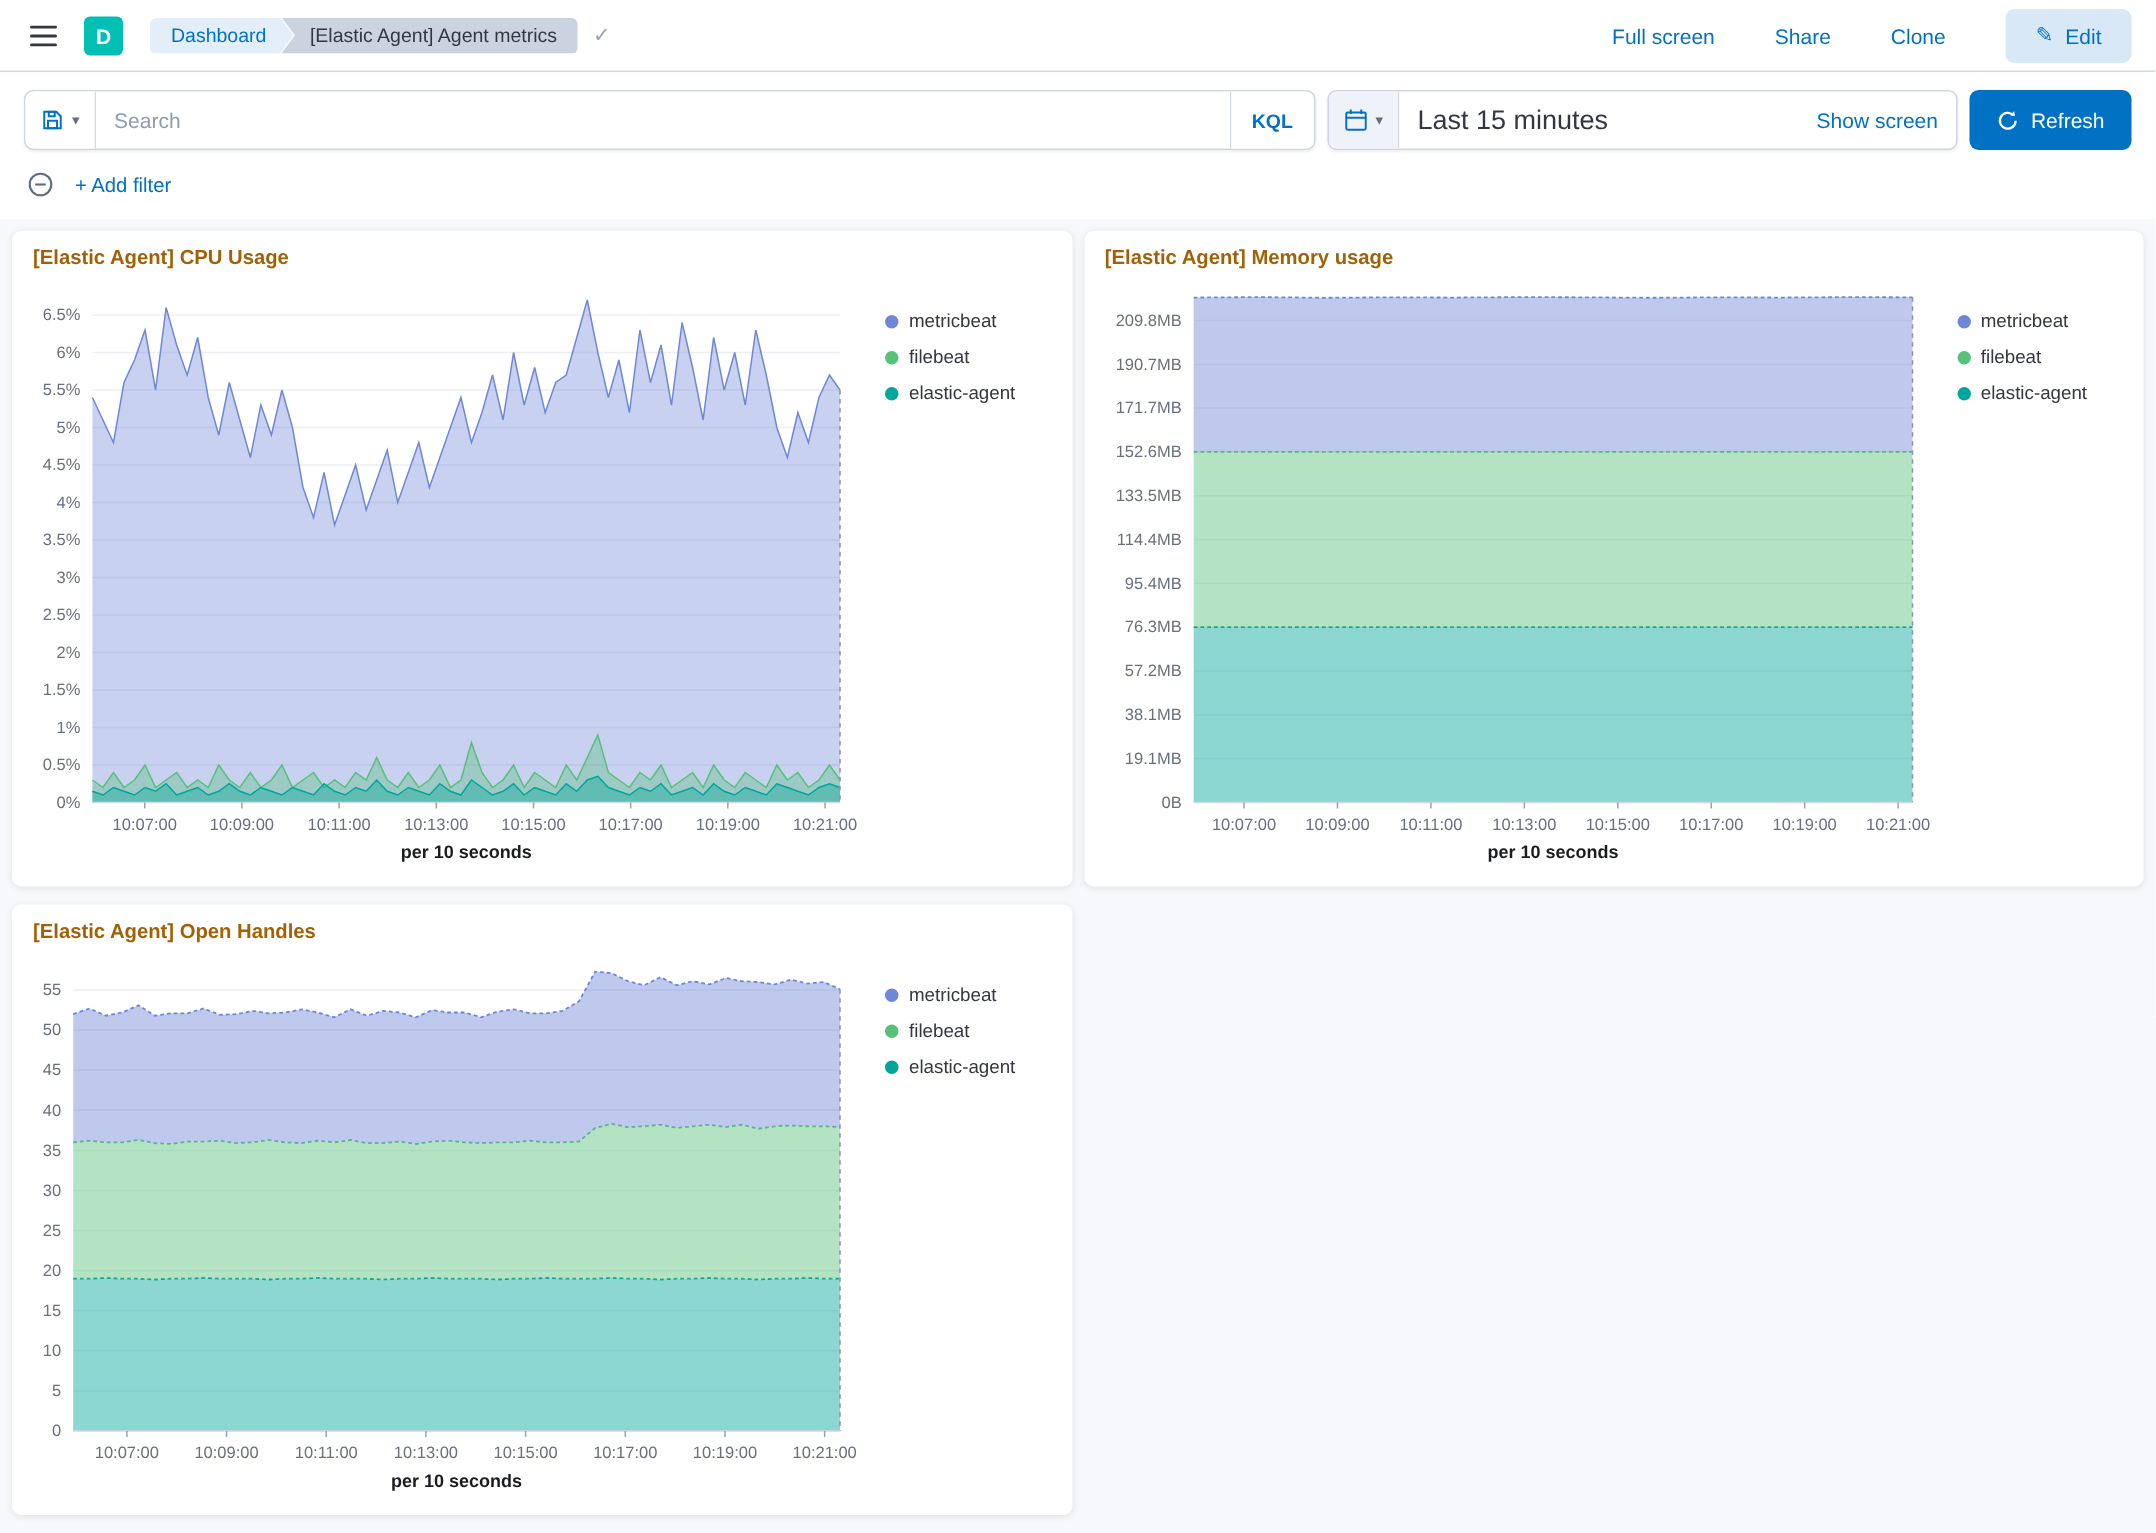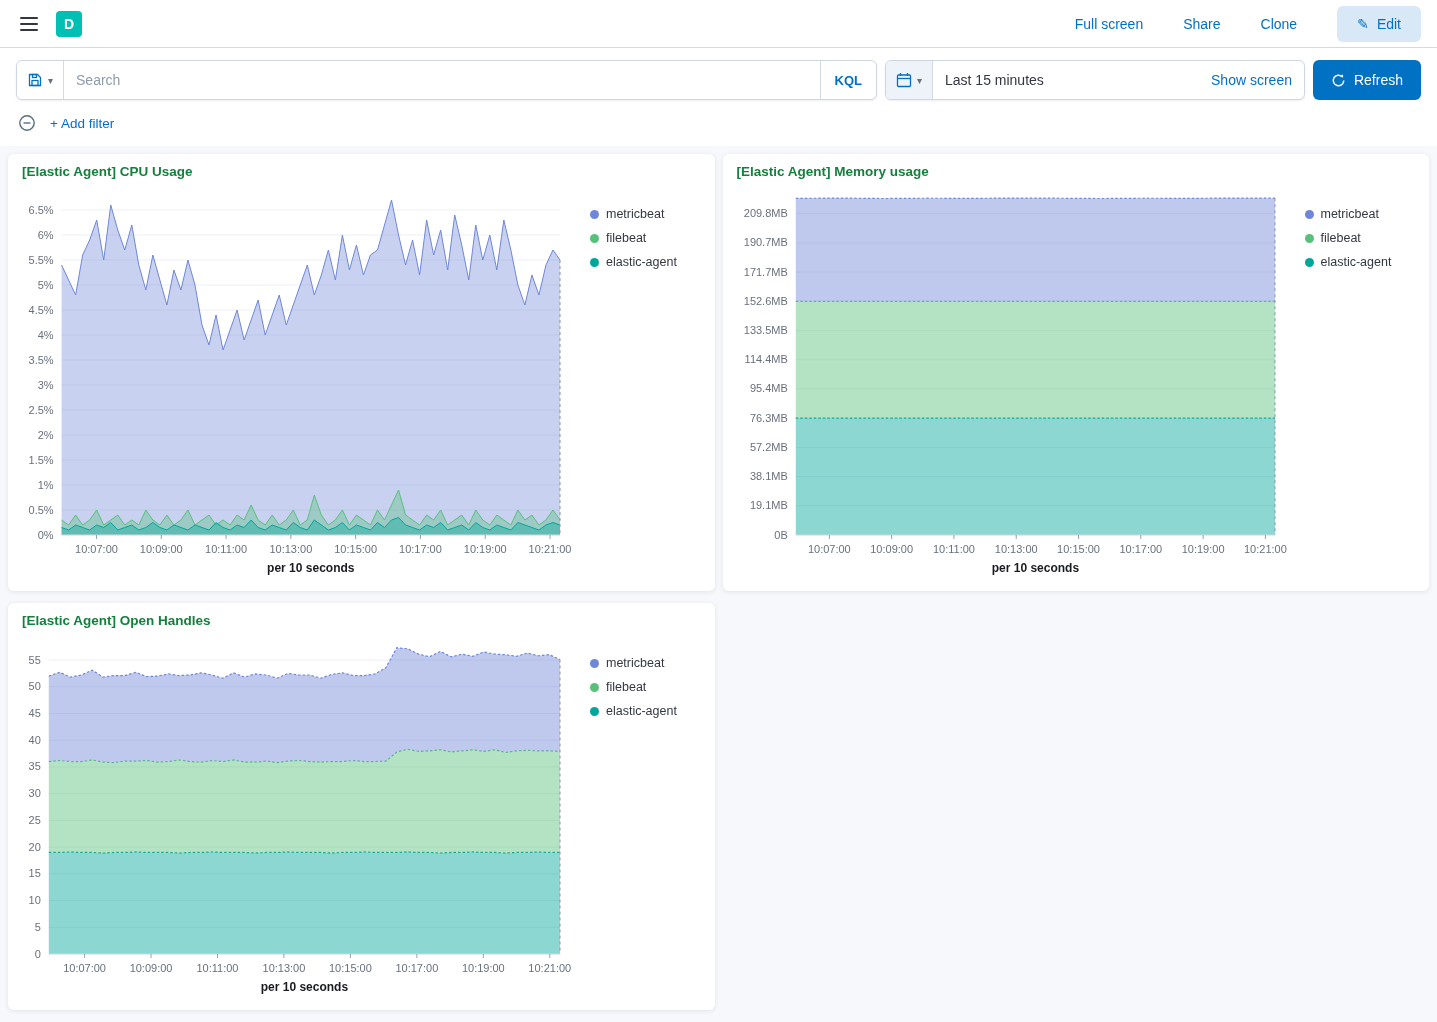--- a/index.html
+++ b/index.html
@@ -23,53 +23,58 @@
   
   .query-bar { display:flex; gap:8px; padding:12px 16px 10px; align-items:center; background:#fff; }
   .search-group { flex:1; display:flex; align-items:stretch; border:1px solid #cfd6e2; border-radius:6px; height:40px; background:#fff; box-shadow:0 1px 2px rgba(152,162,179,.18); }
   .save-seg { display:flex; align-items:center; gap:5px; padding:0 10px; border-right:1px solid #d3dae6; background:#fff; border-radius:6px 0 0 6px; cursor:pointer; border-top:none;border-bottom:none;border-left:none; font-family:inherit; }
   .caret { color:#69707d; font-size:10px; }
   .search-input { flex:1; border:none; outline:none; padding:0 12px; font-size:14px; font-family:inherit; color:#4d7c0f; background:transparent; }
   .search-input::placeholder { color:#8e9cab; }
   .kql-badge { border:none; border-left:1px solid #d3dae6; display:flex; align-items:center; padding:0 14px; color:#0071c3; font-weight:700; font-size:13px; background:#fff; border-radius:0 6px 6px 0; cursor:pointer; font-family:inherit; }
   .date-group { display:flex; align-items:stretch; border:1px solid #cfd6e2; border-radius:6px; height:40px; background:#fff; width:420px; box-shadow:0 1px 2px rgba(152,162,179,.18); }
   .cal-seg { display:flex; align-items:center; gap:5px; padding:0 10px; background:#eef2f9; border:none; border-right:1px solid #d3dae6; border-radius:6px 0 0 6px; cursor:pointer; font-family:inherit; }
-  .time-text { flex:1; display:flex; align-items:center; padding:0 12px; font-size:14px; color:#343741; cursor:pointer; }
+  .time-text { flex:1; display:flex; align-items:center; padding:0 12px; font-size:18px; color:#343741; cursor:pointer; }
   .show-dates { display:flex; align-items:center; color:#0071c3; font-size:14px; padding-right:12px; white-space:nowrap; text-decoration:none; cursor:pointer; }
   .refresh-btn { display:flex; align-items:center; gap:8px; background:#0071c3; color:#fff; border:none; border-radius:6px; height:40px; padding:0 18px; font-size:14px; font-weight:500; cursor:pointer; font-family:inherit;justify-content:flex-end; }
 
   
   .filter-bar { display:flex; align-items:center; gap:12px; padding:2px 16px 12px; background:#fff; }
   .filter-opts { background:none; border:none; padding:2px; display:flex; cursor:pointer; }
   .add-filter { color:#0071c3; font-size:13.5px; text-decoration:none; cursor:pointer; }
 
   
   main { background:#f7f8fc; padding:8px; display:grid; grid-template-columns:1fr 1fr; gap:8px; align-items:start; min-height:876px; }
   .panel { background:#fff; border-radius:6px; box-shadow:0 1px 5px rgba(0,0,0,.09); padding:10px 14px; }
-  .panel h3 { margin:0 0 4px; font-size:13.5px; color:#15803d; font-weight:bold; }
+  .panel h3 { margin:0 0 4px; font-size:13.5px; color:#a16207; font-weight:bold; }
   .chart-wrap { display:flex; }
   svg.chart { overflow:visible; display:block; }
   .legend { list-style:none; margin:24px 0 0; padding:0 0 0 10px; width:110px; flex:none; }
   .legend li { display:flex; align-items:center; gap:7px; margin-bottom:10px; font-size:12.5px; color:#343741; cursor:pointer; }
   .dot { width:9px; height:9px; border-radius:50%; flex:none; }
 </style>
 </head>
 <body>
 
 <header class="app-header">
   <button class="hamburger" aria-label="menu">
     <svg width="18" height="14" viewBox="0 0 18 14">
         <g fill="#343741">
           <rect width="18" height="2" rx="1"></rect>
           <rect y="6" width="18" height="2" rx="1"></rect>
           <rect y="12" width="18" height="2" rx="1"></rect>
         </g>
       </svg>
   </button>
   <span class="logo">D</span>
+  <nav class="crumbs">
+    <span class="crumb crumb-first">Dashboard</span>
+    <span class="crumb crumb-last">[Elastic Agent] Agent metrics</span>
+    <span class="check-icon">✓</span>
+  </nav>
   <span class="spacer"></span>
   <a class="hlink">Full screen</a>
   <a class="hlink">Share</a>
   <a class="hlink">Clone</a>
   <button class="edit-btn">
     <span class="pencil-icon">✎</span>
     <span>Edit</span>
   </button>
 </header>
 

